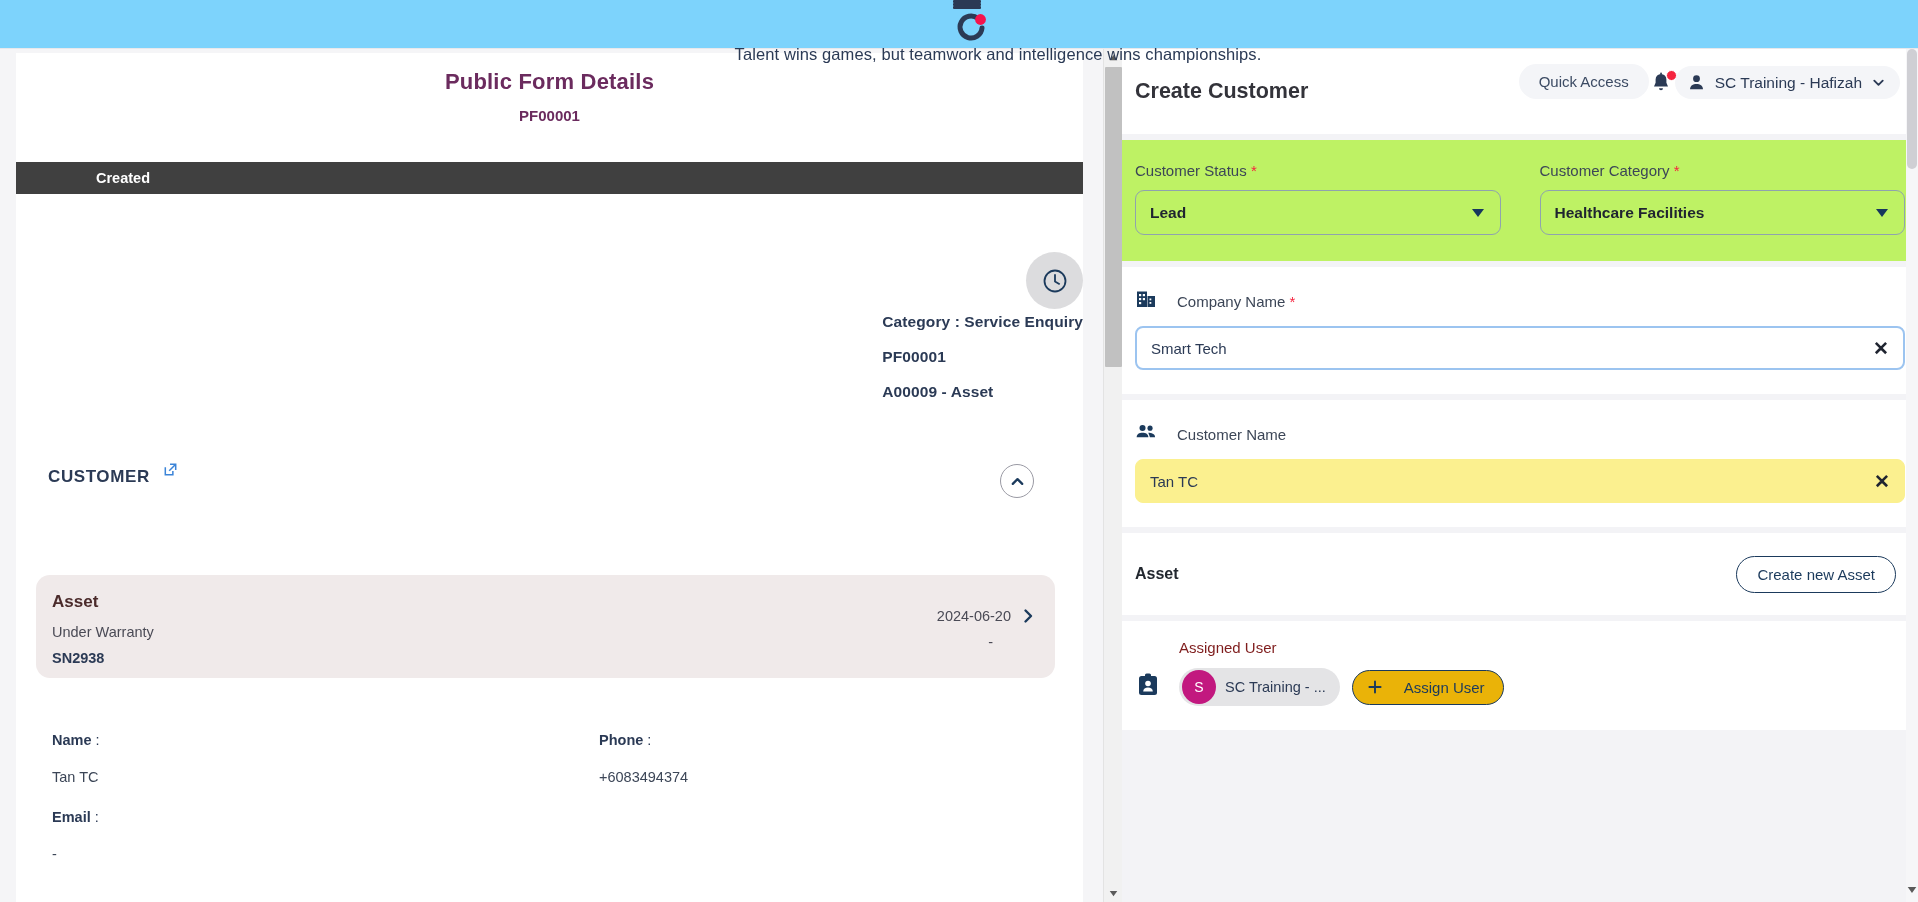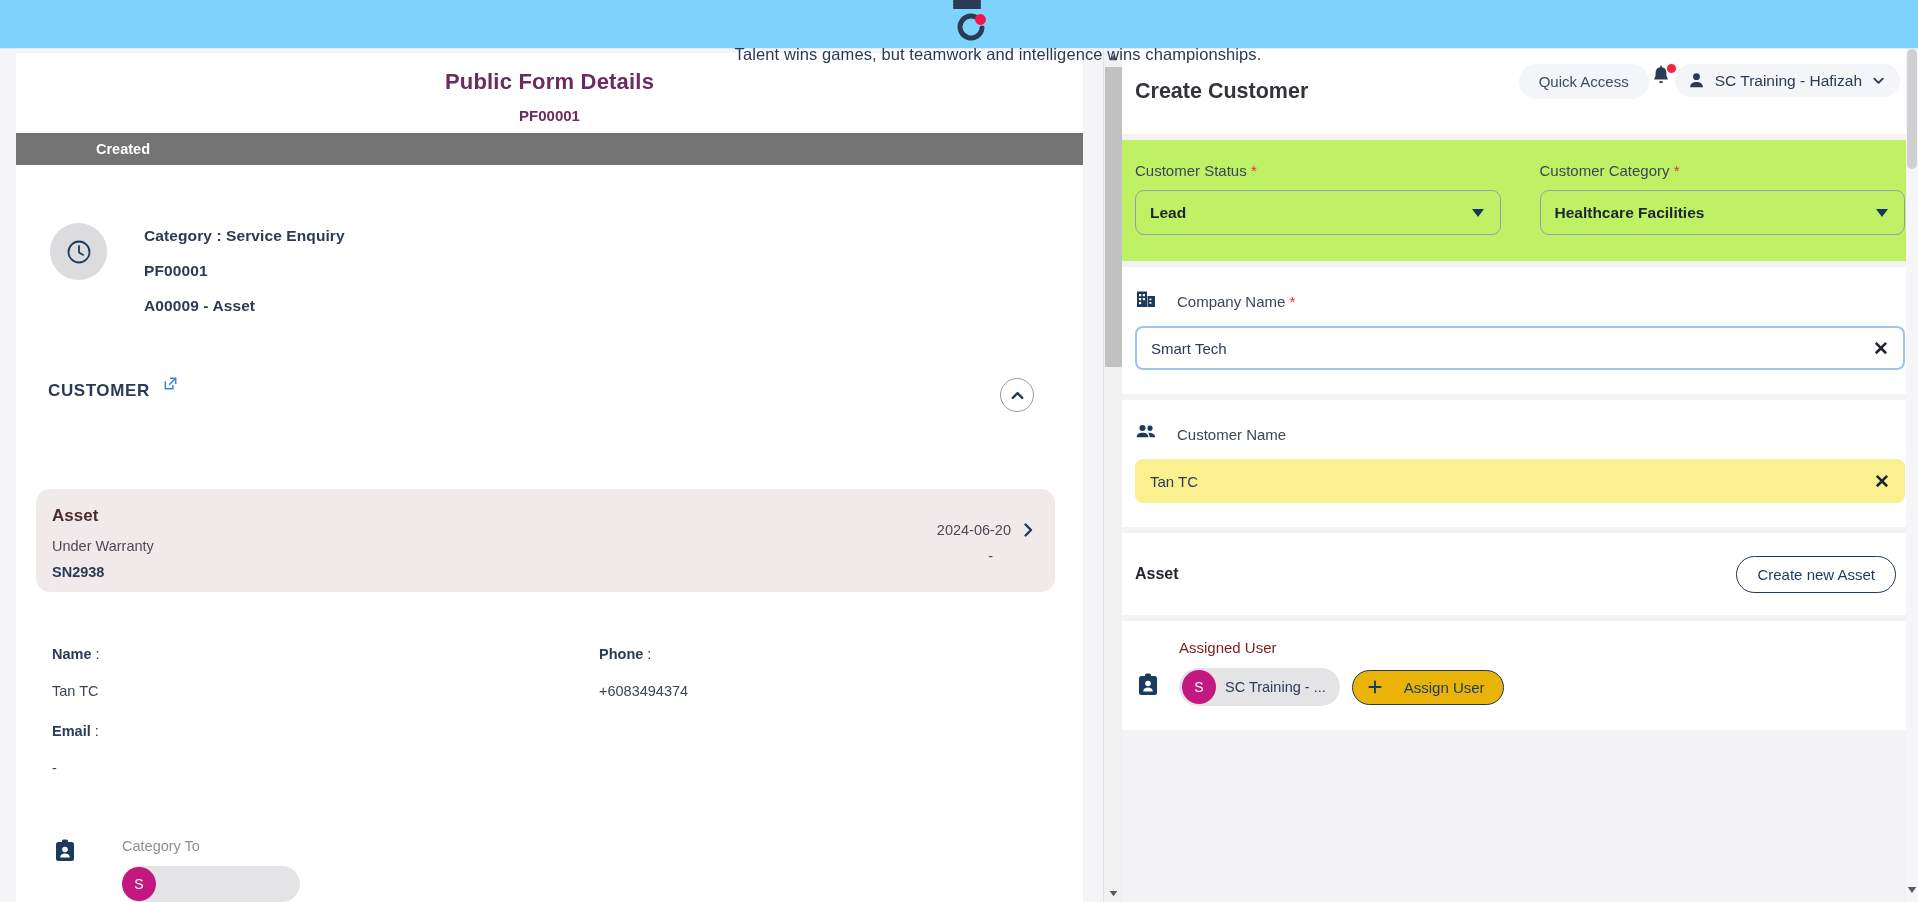--- a/index.html
+++ b/index.html
@@ -29,21 +29,21 @@
 
   .brand-logo { margin-left: 24px; width: 36px; height: 36px; position: relative; }
 
   .tagline {
     margin-left: 78px;
     font-size: 16.5px; color: #2b3a55; font-weight: 400;
     letter-spacing: .1px;
   }
 
   .top-right {
-    margin-left: auto; display: flex; align-items: flex-start; gap: 0;
+    margin-left: auto; display: flex; align-items: flex-end; gap: 0;
     padding-right: 18px;
   }
   .quick-access {
     background: #f4f5f8; color: #3b4a63;
     font-size: 15px; padding: 9px 20px; border-radius: 20px;
     border: none; cursor: pointer;
   }
   .bell-wrap { position: relative; width: 26px; height: 28px; cursor: pointer; }
   .bell-dot {
     position: absolute; top: -1px; right: -2px;
@@ -72,28 +72,28 @@
   .pf-title {
     text-align: center; padding-top: 16px;
     font-size: 22px; font-weight: bold; color: #6b2b5e;
     letter-spacing: .2px;
   }
   .pf-sub {
     text-align: center; padding-top: 12px;
     font-size: 15px; font-weight: bold; color: #6b2b5e;
   }
   .status-bar {
-    margin: 9px 0 0 0; height: 32px; background: #737373;
+    margin: 38px 0 0 0; height: 32px; background: #404040;
     display: flex; align-items: center;
   }
   .status-bar span {
     margin-left: 80px; color: #ffffff; font-size: 14.5px; font-weight: bold;
   }
 
-  .entry-row { display: flex; align-items: flex-start; padding: 58px 0 0 34px; }
+  .entry-row { display: flex; align-items: flex-end; padding: 58px 0 0 34px; flex-direction: column; }
   .clock-circle {
     width: 57px; height: 57px; border-radius: 50%;
     background: #dcdcde; display:flex; align-items:center; justify-content:center;
     flex: none;
   }
   .entry-lines { margin-left: 37px; padding-top: 4px; }
   .entry-lines div {
     font-size: 15.5px; font-weight: bold; color: #2b3a55;
     margin-bottom: 17px; letter-spacing: .1px;
   }

